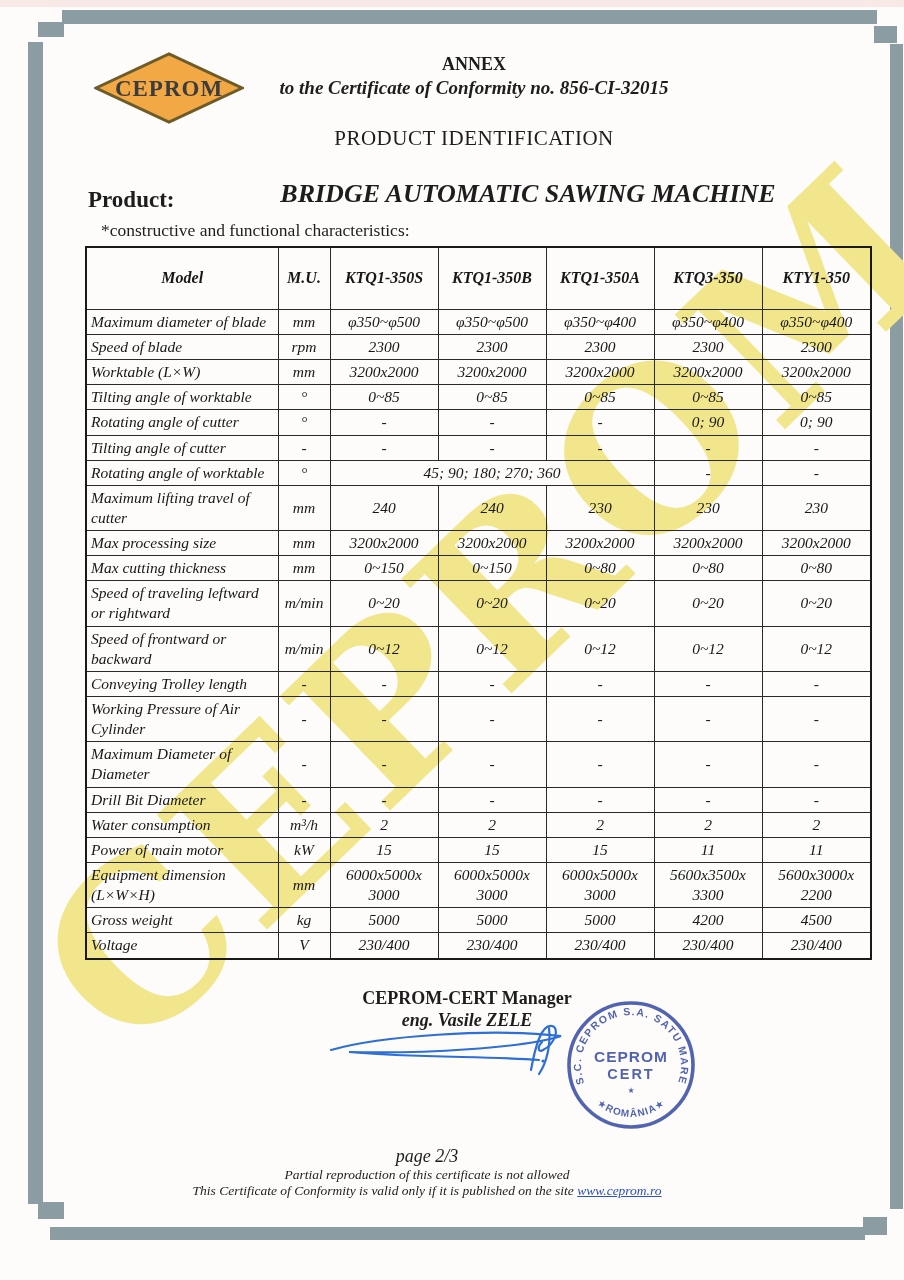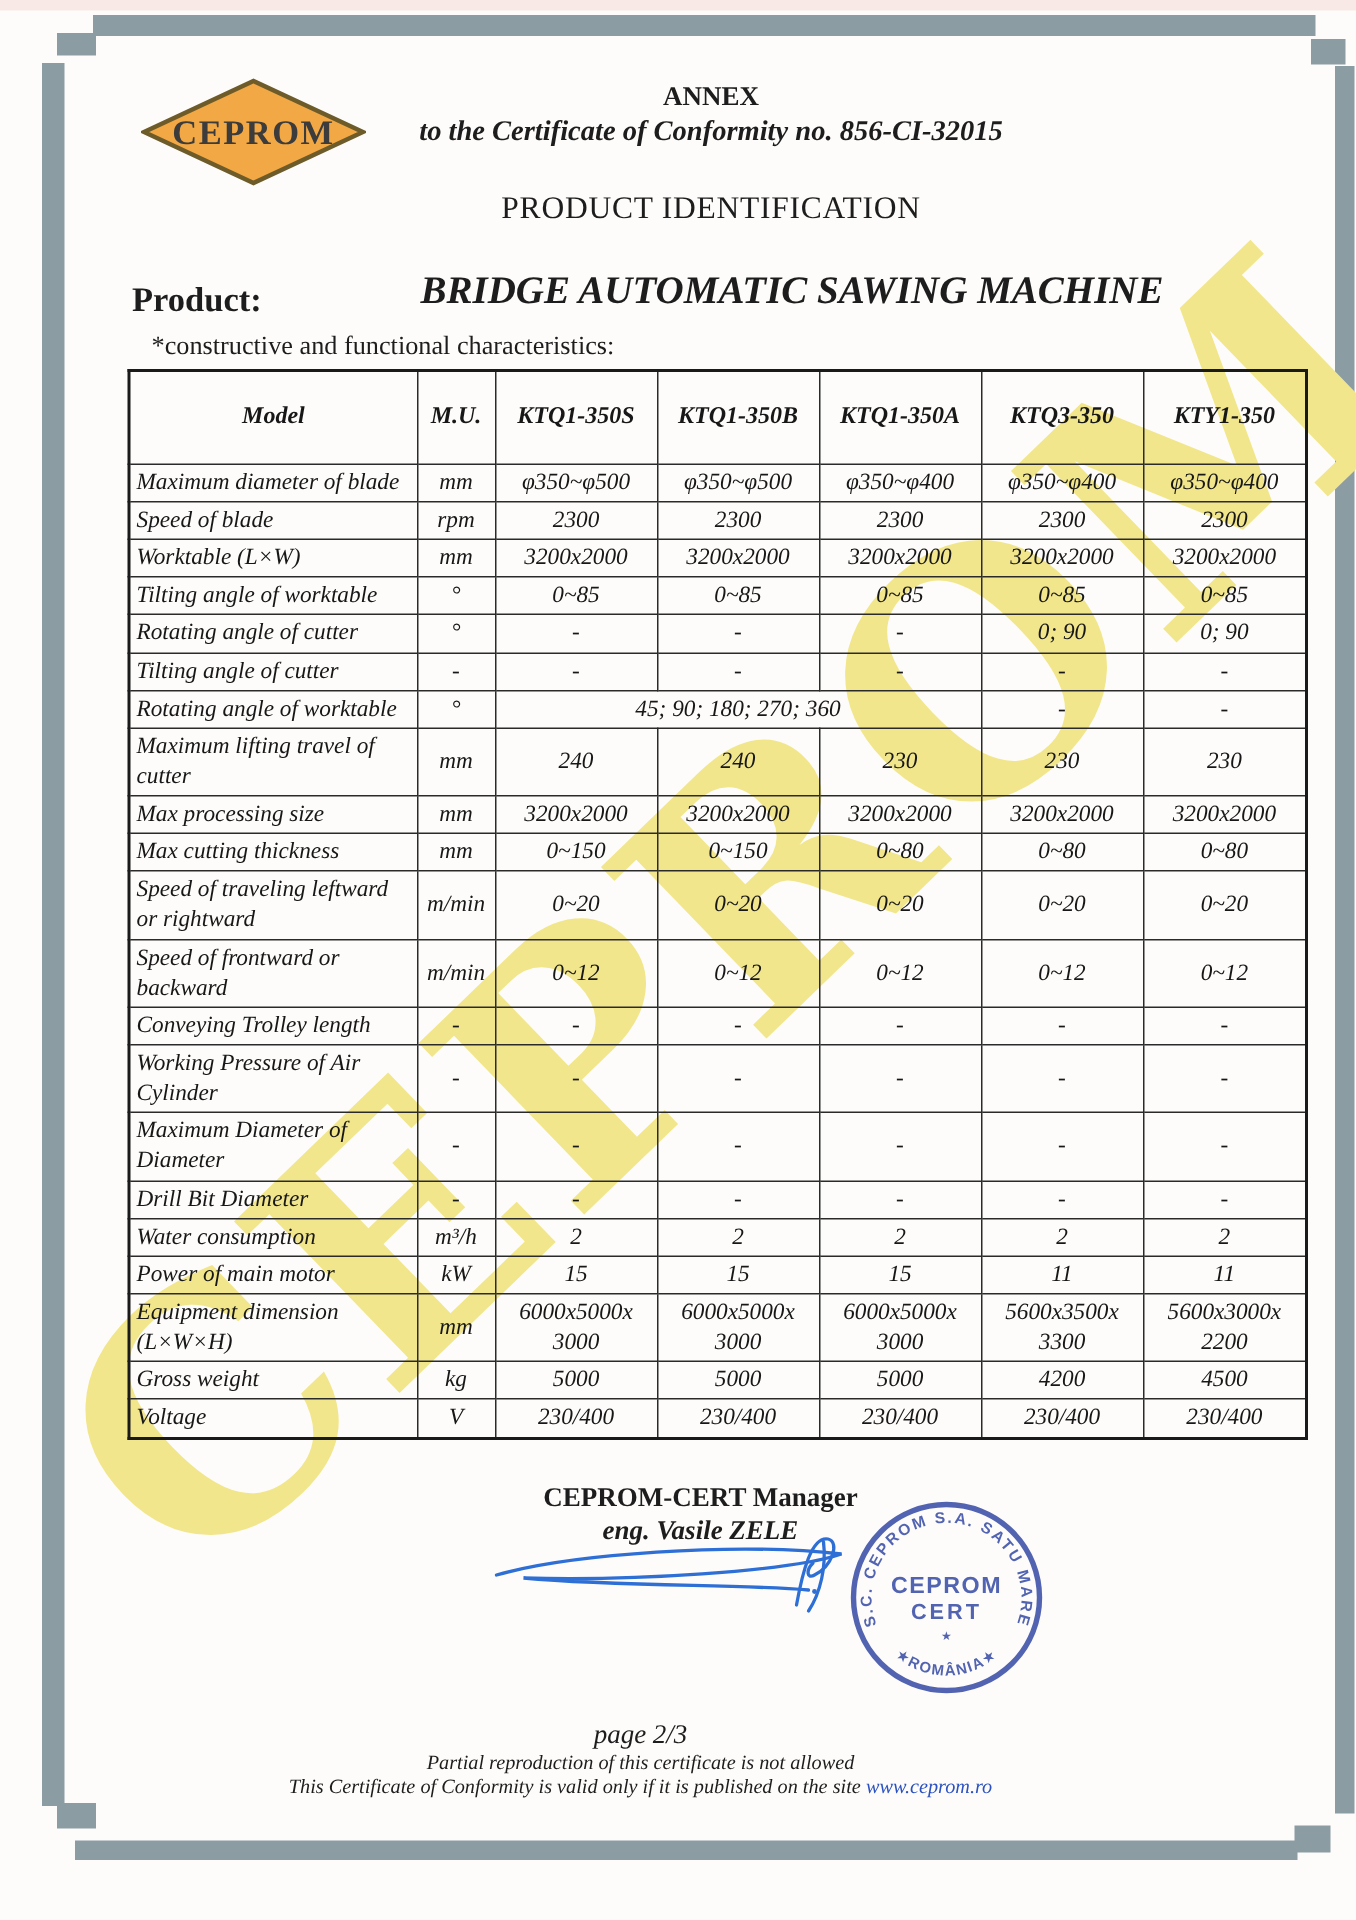--- a/index.html
+++ b/index.html
@@ -58,21 +58,21 @@
   .sig-title { font-weight:bold; font-size:18px; }
   .sig-name  { font-weight:bold; font-style:italic; font-size:18px; margin-top:1px; }
   .signature-svg { position:absolute; left:325px; top:1014px; }
   .stamp { position:absolute; left:565px; top:998px; opacity:.92; }
   .stamp text { font-family:"Liberation Sans","DejaVu Sans",sans-serif; font-weight:bold;
     fill:var(--stamp-blue,#4458ab); }
 
   .footer { position:absolute; left:0; top:1146px; width:854px; text-align:center; }
   .page-num { font-style:italic; font-size:18px; }
   .notice { font-style:italic; font-size:13.5px; line-height:1.2; }
-  .site-link { color:var(--link-blue,#2b52c0); cursor:pointer;text-align:right; }
+  .site-link { color:var(--link-blue,#2b52c0); text-decoration:underline; cursor:pointer;text-align:right; }
 </style>
 </head>
 <body>
 
 <div class="page">
   <div class="edge-tint"></div>
 
   <div class="frame-bar f-top"></div>
   <div class="frame-bar f-tlstep"></div>
   <div class="frame-bar f-left"></div>

